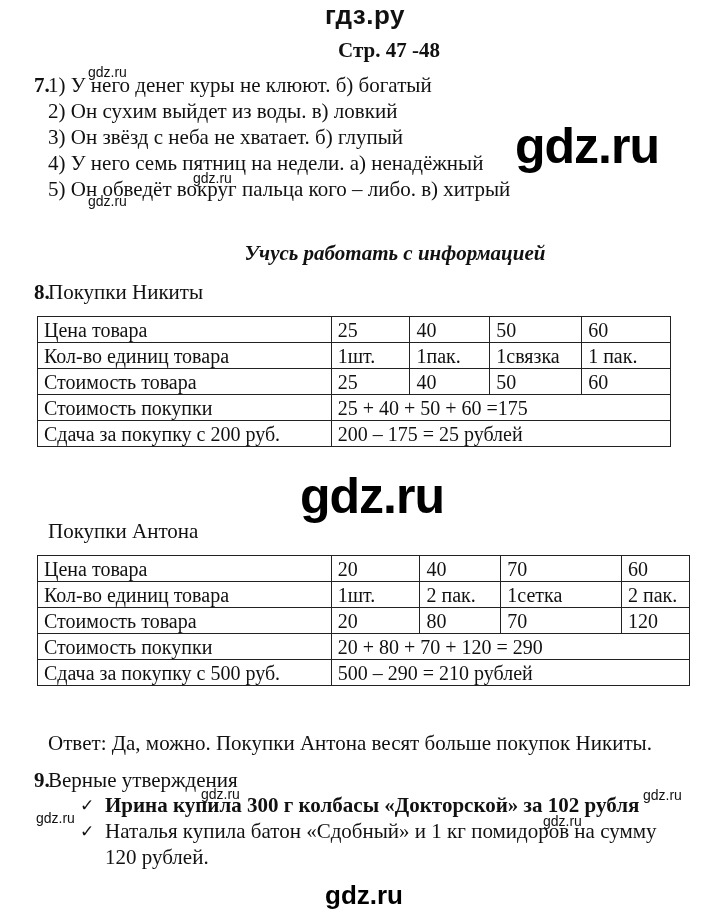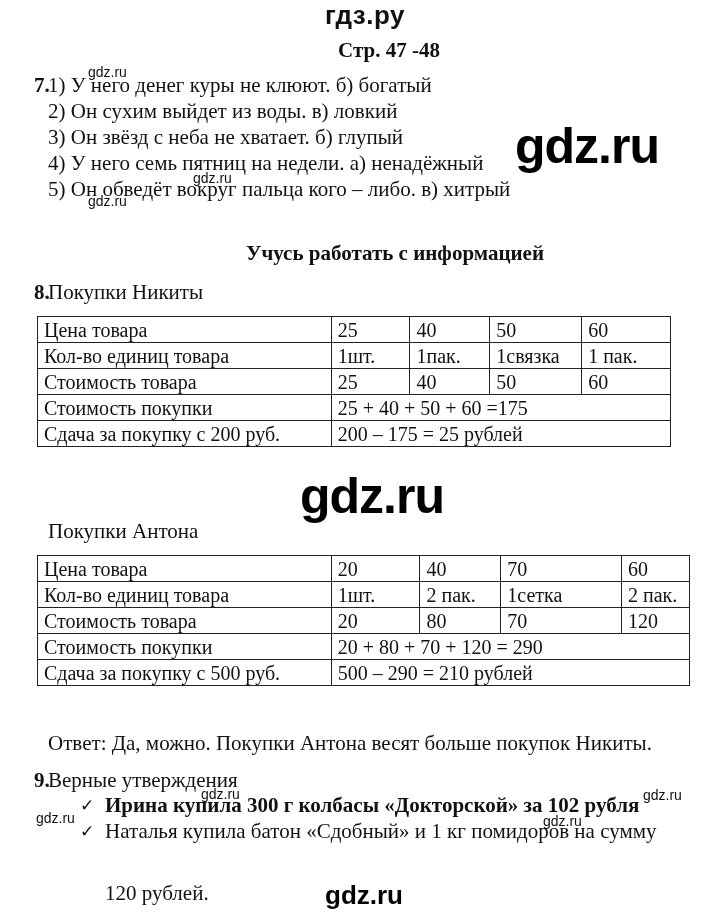--- a/index.html
+++ b/index.html
@@ -18,21 +18,21 @@
     .num { font-weight: bold; }
     .line { font-size: 21px; line-height: 26px; }
     .wm-small {
       font-family: "Liberation Sans", "DejaVu Sans", sans-serif;
       font-size: 14px; line-height: 16px; color: #111;
     }
     .wm-big {
       font-family: "Liberation Sans", "DejaVu Sans", sans-serif;
       font-weight: bold; color: #000; letter-spacing: -1px;
     }
-    .section-title { left: 0; width: 720px; top: 240px; text-align: center; font-weight: bold; font-size: 21px; line-height: 26px; padding-left: 70px; box-sizing: border-box; }
+    .section-title { left: 0; width: 720px; top: 240px; text-align: center; font-weight: bold; font-size: 21px; line-height: 26px; padding-left: 70px; box-sizing: border-box; font-style: italic; }
     table.purch {
       position: absolute; border-collapse: collapse;
       font-size: 20px; line-height: 24px;
     }
     table.purch td {
       border: 1.5px solid #222; padding: 0 6px; height: 25px; vertical-align: middle;
       white-space: nowrap;
     }
     .check { font-family: "DejaVu Sans", sans-serif; font-size: 17px; }
   </style>
@@ -147,20 +147,20 @@
 
 <div class="abs line" style="left:48px; top:730px;">Ответ: Да, можно. Покупки Антона весят больше покупок Никиты.</div>
 
 <div class="abs line num" style="left:34px; top:767px;">9.</div>
 <div class="abs line" style="left:48px; top:767px;">Верные утверждения</div>
 
 <div class="abs check" style="left:80px; top:795px;">✓</div>
 <div class="abs line" style="left:105px; top:792px;font-weight:bold;">Ирина купила 300 г колбасы «Докторской» за 102 рубля</div>
 <div class="abs check" style="left:80px; top:821px;">✓</div>
 <div class="abs line" style="left:105px; top:818px;">Наталья купила батон «Сдобный» и 1 кг помидоров на сумму</div>
-<div class="abs line" style="left:105px; top:844px;margin-top:36px;">120 рублей.</div>
+<div class="abs line" style="left:105px; top:844px;">120 рублей.</div>
 
 <div class="abs wm-small" style="left:201px; top:786px;">gdz.ru</div>
 <div class="abs wm-small" style="left:643px; top:787px;">gdz.ru</div>
 <div class="abs wm-small" style="left:36px; top:810px;">gdz.ru</div>
 <div class="abs wm-small" style="left:543px; top:813px;">gdz.ru</div>
 
 <div class="abs wm-big" style="left:325px; top:880px; font-size:26px; line-height:30px; letter-spacing:0;">gdz.ru</div>
 
 </body></html>

